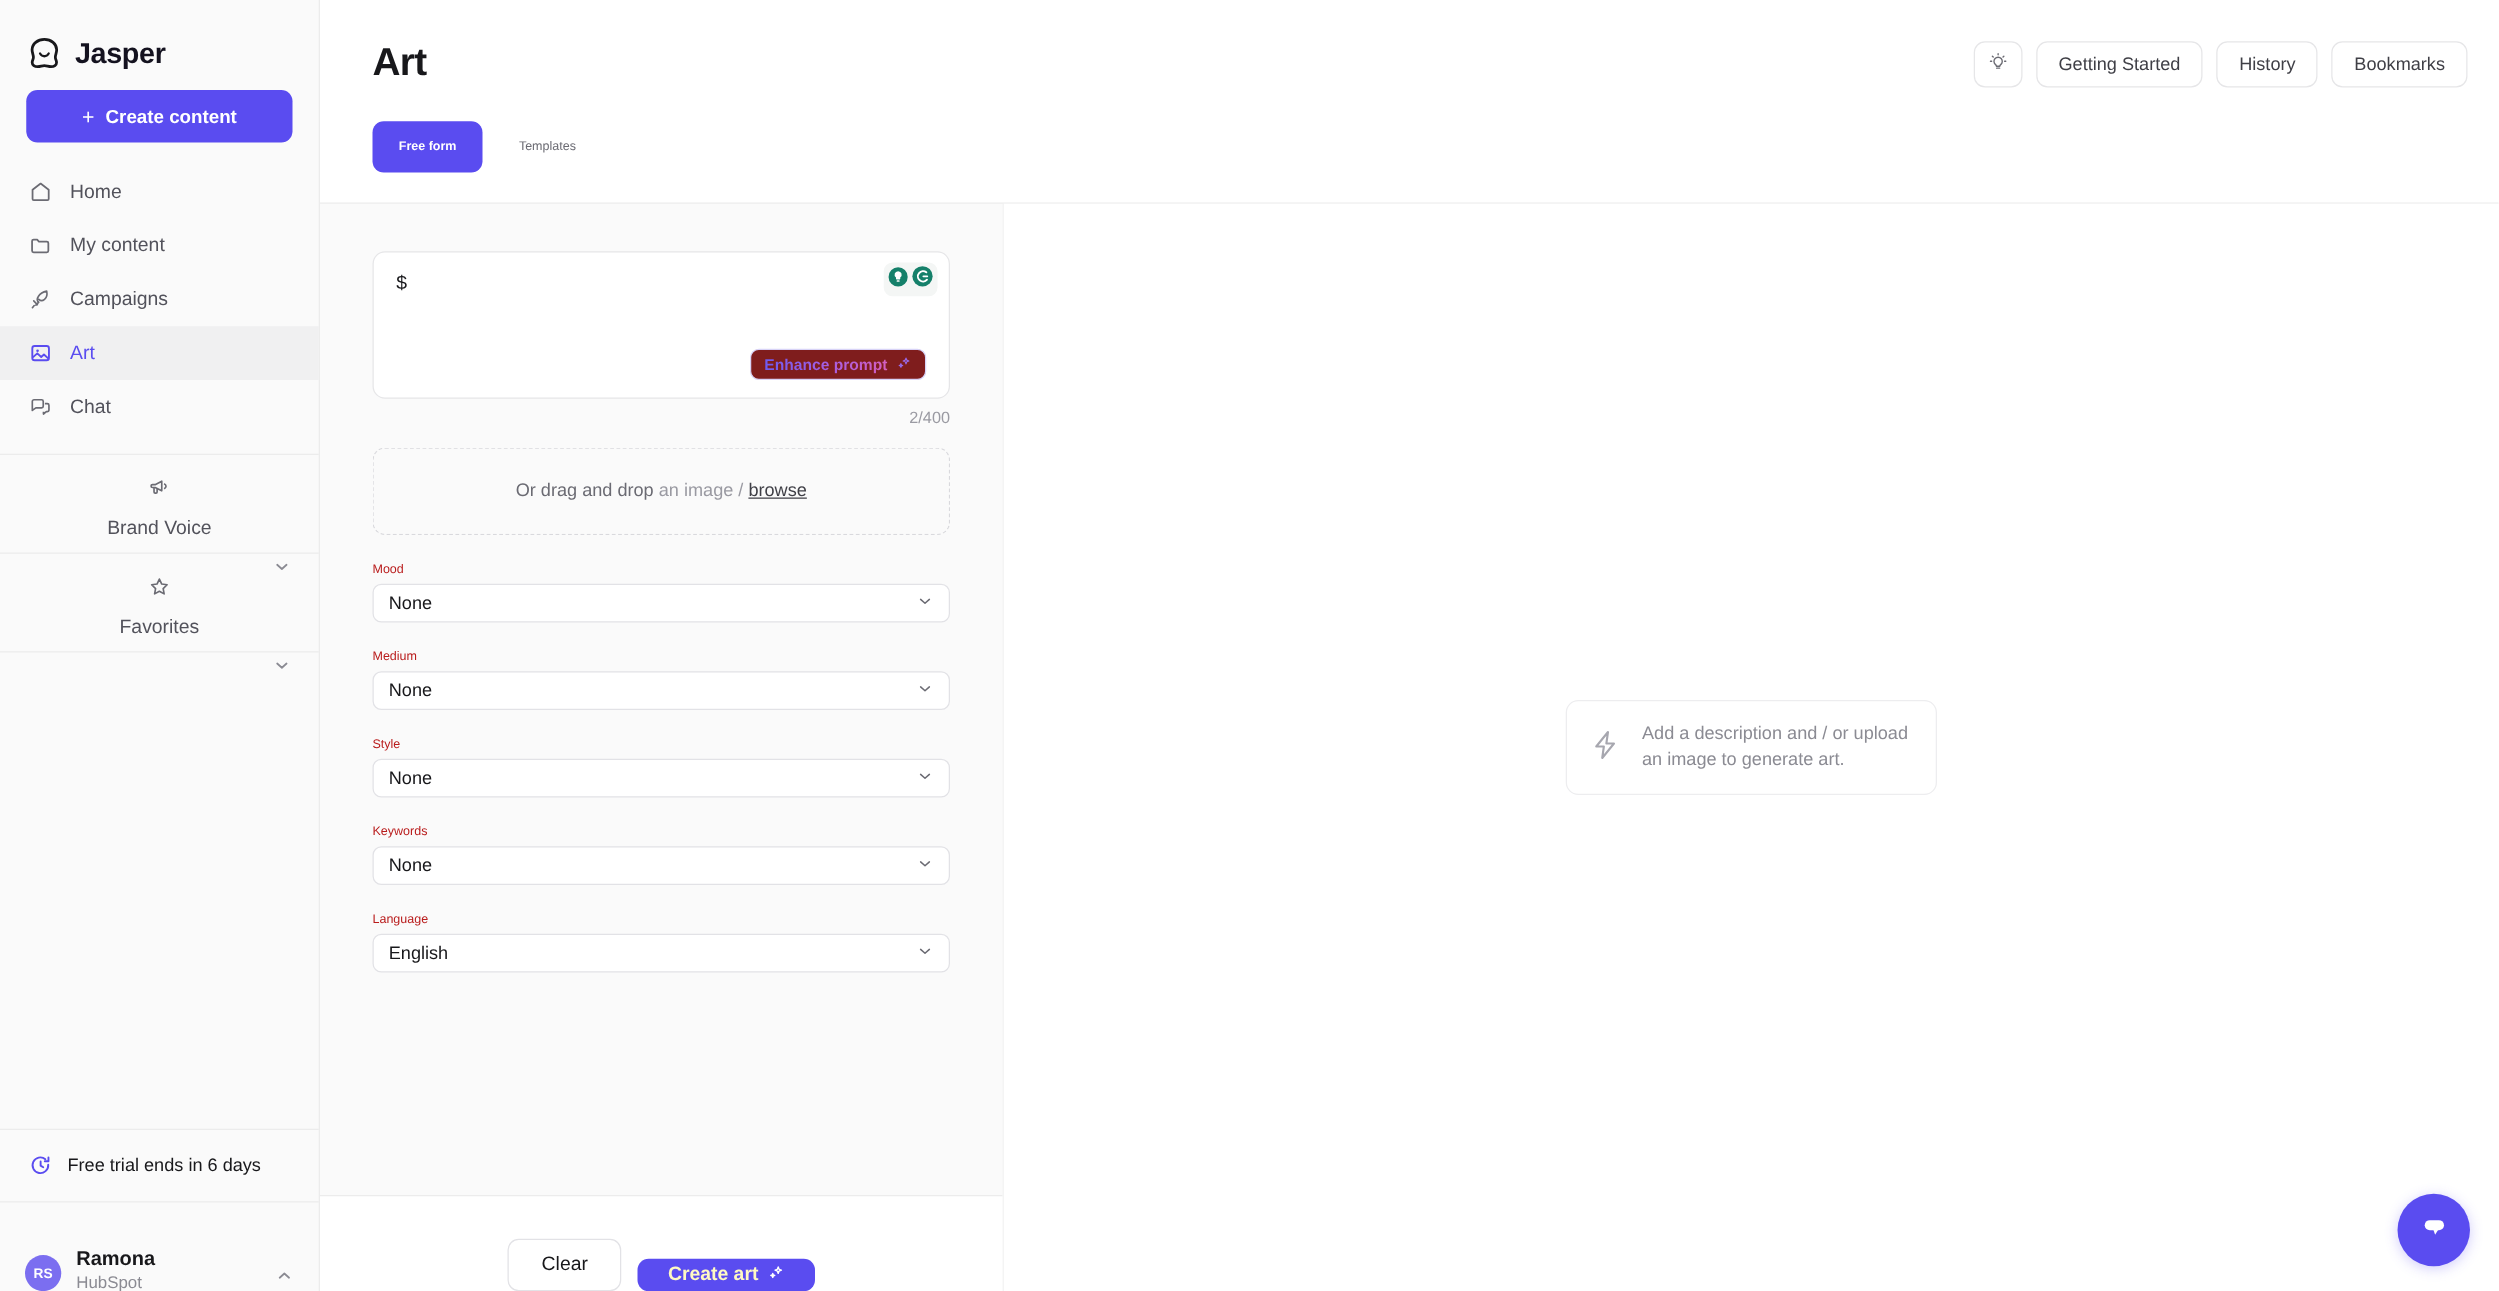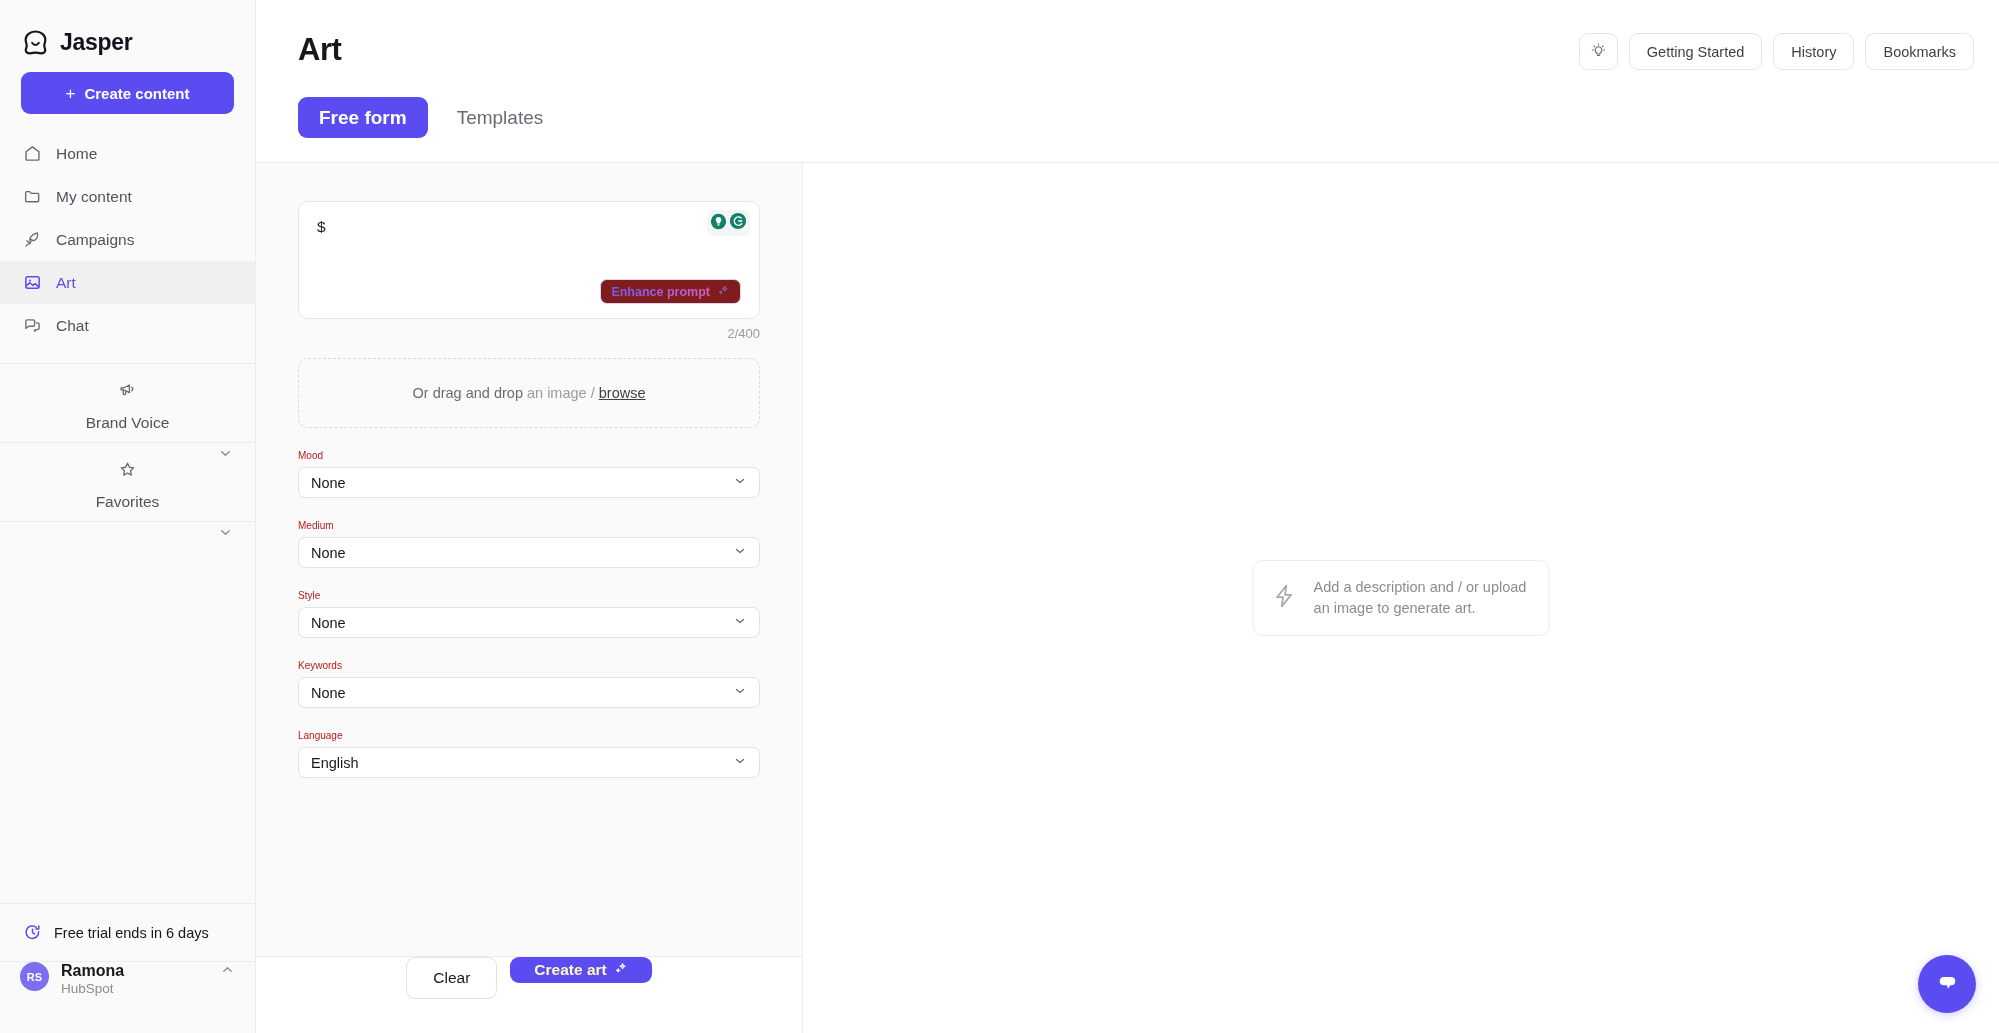--- a/index.html
+++ b/index.html
@@ -54,21 +54,21 @@
 
   .spacer { flex:1 1 auto; }
 
   .trial {
     display:flex; align-items:center; gap:12px;
     padding:0 22px; height:58px;
     border-top:1px solid #ececec;
     font-size:14.5px; color:#18181b; font-weight:500;
   }
   .user {
-    display:flex; align-items:flex-start; gap:12px;
+    display:flex; align-items:flex-end; gap:12px;
     padding:0 20px; height:72px;
     border-top:1px solid #ececec; cursor:pointer;
   }
   .avatar {
     width:29px; height:29px; flex:0 0 29px; border-radius:50%;
     background:#7b6ef0; color:#fff; font-size:11px; font-weight:700;
     display:flex; align-items:center; justify-content:center;
   }
   .user-txt { display:flex; flex-direction:column; gap:1px; }
   .user-name { font-size:16px; font-weight:600; color:#18181b; }
@@ -77,21 +77,21 @@
 
   
   .main { flex:1 1 auto; display:flex; flex-direction:column; min-width:0; height:1033px; position:relative; }
 
   .topbar { height:163px; flex:0 0 163px; border-bottom:1px solid #ececec; position:relative; }
   .page-title { position:absolute; left:42px; top:32px; font-size:31px; font-weight:700; color:#18181b; letter-spacing:-0.5px; }
   .tabs { position:absolute; left:42px; top:97px; display:flex; align-items:center; gap:8px; }
   .tab {
     height:41px; padding:0 21px; border-radius:9px;
     display:flex; align-items:center; justify-content:center;
-    font-size:19px; color:#6b6b73; cursor:pointer; background:transparent; border:none;text-align:right;
+    font-size:10px; color:#6b6b73; cursor:pointer; background:transparent; border:none;text-align:right;
   }
   .tab.active { background:#5a4cf0; color:#fff; font-weight:600; }
 
   .top-actions { position:absolute; right:25px; top:33px; display:flex; align-items:center; gap:11px; }
   .chip {
     height:37px; padding:0 17px; border:1px solid #e6e6e8; border-radius:9px;
     background:#fff; font-size:14.5px; color:#3f3f46; font-weight:400;
     display:flex; align-items:center; justify-content:center; cursor:pointer;
   }
   .chip.icon-only { width:39px; padding:0; }
@@ -141,21 +141,21 @@
   .field-label { font-size:10px; color:#b91c1c; margin-bottom:6px; font-weight:400; }
   .select {
     height:31px; background:#fff; border:1px solid #e2e2e6; border-radius:7px;
     display:flex; align-items:center; padding:0 12px; cursor:pointer;
     font-size:14.5px; color:#18181b;
   }
   .select .chev { margin-left:auto; }
 
   .panel-foot {
     height:77px; flex:0 0 77px; border-top:1px solid #ececec; background:#fff;
-    display:flex; align-items:flex-start; justify-content:center; gap:13px;
+    display:flex; align-items:flex-end; justify-content:center; gap:13px;
   }
   .btn-clear {
     height:42px; padding:0 26px; border:1px solid #e2e2e6; border-radius:9px;
     background:#fff; font-size:15.5px; color:#18181b; cursor:pointer; font-weight:500;
   }
   .btn-create {
     height:26px; padding:0 24px; border:none; border-radius:9px;
     background:#5a4cf0; color:#fef9c3; font-size:15.5px; font-weight:600; cursor:pointer;
     display:flex; align-items:center; gap:7px;
   }

